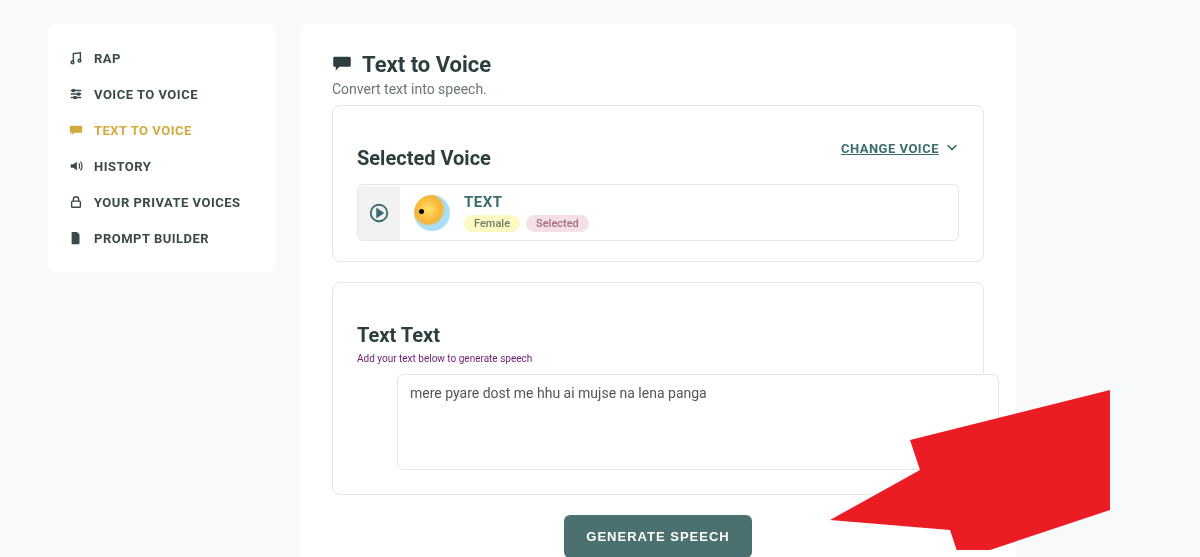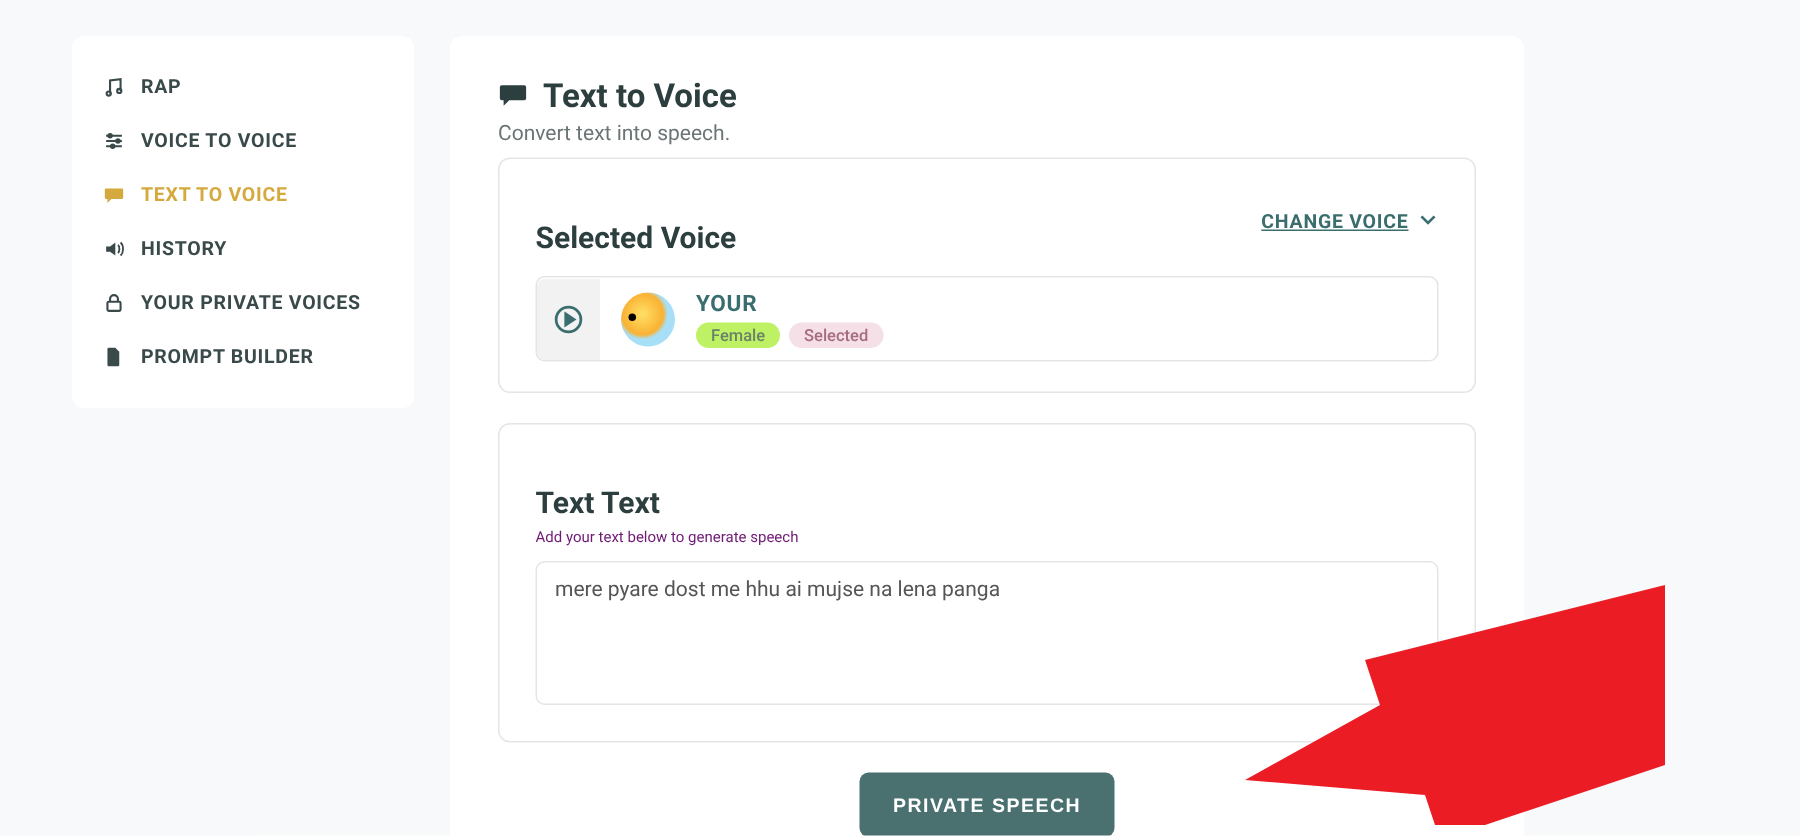--- a/index.html
+++ b/index.html
@@ -150,21 +150,21 @@
       display: flex;
       gap: 6px;
     }
     .tag {
       font-size: 11px;
       padding: 2px 10px;
       border-radius: 10px;
       font-weight: 500;
     }
     .tag.female {
-      background: #bef264;
+      background: #fef9c3;
       color: #6b8268;
     }
     .tag.english {
       background: #f4e0e6;
       color: #a76b82;
     }
     .card-help {
       font-size: 10px;
       color: #701a75;
       margin-bottom: 10px;
@@ -172,20 +172,21 @@
     .textarea {
       width: 100%;
       min-height: 96px;
       border: 1px solid #e5e5e5;
       border-radius: 6px;
       padding: 10px 12px;
       font-size: 14px;
       color: #555;
       font-family: inherit;
       resize: both;
+      margin-left: 40px;
     }
     .generate-row {
       display: flex;
       justify-content: center;
       margin-top: 16px;
     }
     .generate-btn {
       background: #4a7070;
       color: #fff;
       font-weight: 700;
@@ -294,37 +295,37 @@
       </div>
       <div class="voice-row">
         <div class="play-btn">
           <svg viewBox="0 0 24 24" width="22" height="22" fill="none" stroke="#3a6d6d" stroke-width="2">
                 <circle cx="12" cy="12" r="9"></circle>
                 <path d="M10 8l6 4-6 4z" fill="#3a6d6d"></path>
               </svg>
         </div>
         <div class="avatar"></div>
         <div class="voice-info">
-          <span class="voice-name">YOUR</span>
+          <span class="voice-name">TEXT</span>
           <div class="tags">
             <span class="tag female">Female</span>
             <span class="tag english">Selected</span>
           </div>
         </div>
       </div>
     </section>
 
     <section class="card">
       <h2 class="card-title" style="margin-bottom:6px">Text Text</h2>
       <p class="card-help">Add your text below to generate speech</p>
       <textarea class="textarea" style="">mere pyare dost me hhu ai mujse na lena panga</textarea>
     </section>
 
     <div class="generate-row">
-      <button class="generate-btn">PRIVATE SPEECH</button>
+      <button class="generate-btn">GENERATE SPEECH</button>
     </div>
   </main>
 </div>
 
 <svg class="arrow-overlay" viewBox="0 0 280 160">
   <polygon points="0,130 90,80 80,50 280,0 280,120 130,170 120,140" fill="#ec1c24"></polygon>
 </svg>
 </div>
 
 </body></html>

